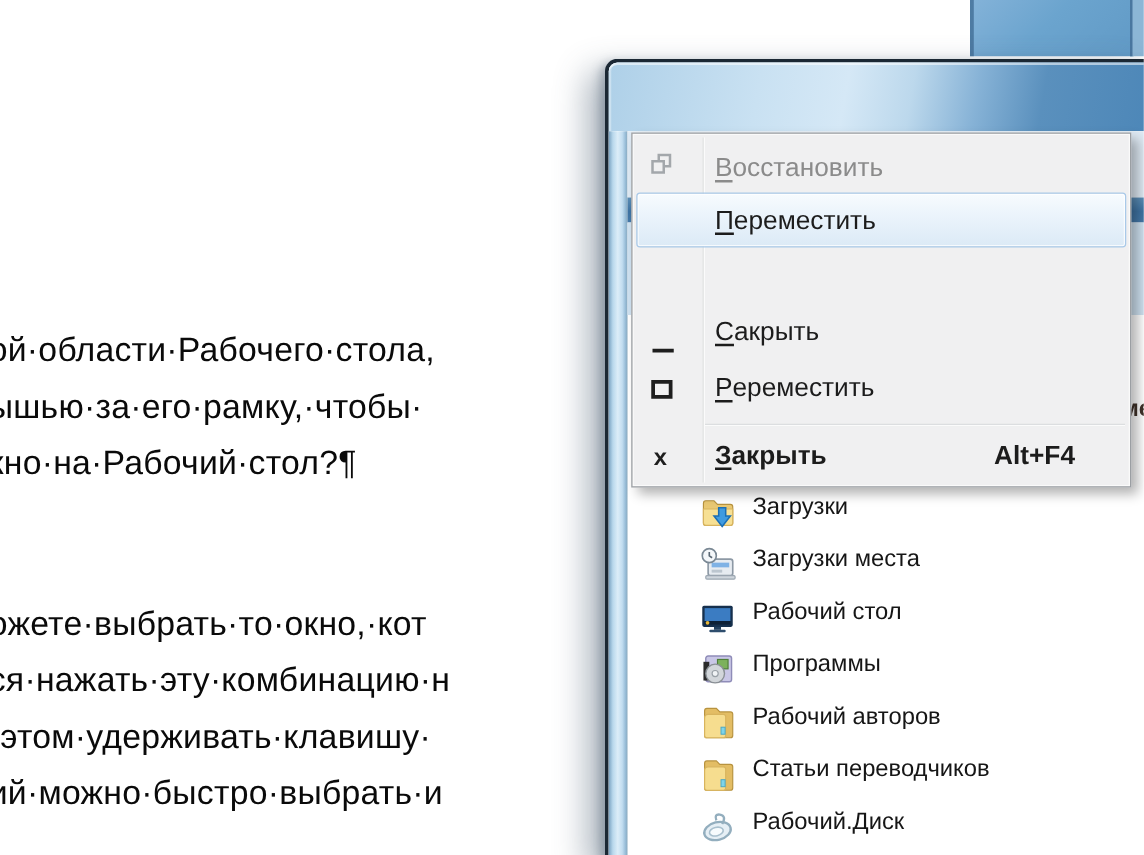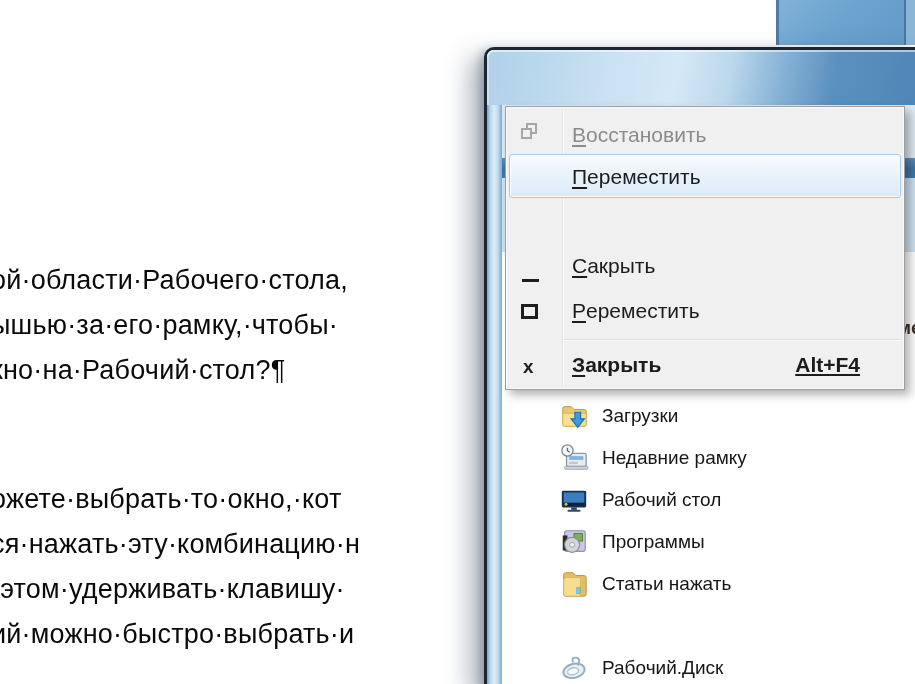--- a/index.html
+++ b/index.html
@@ -42,21 +42,21 @@
     position:absolute;left:0;top:0;width:15px;bottom:0;
     background:linear-gradient(90deg,#7ba3c2 0%,#b9d8ec 22%,#dcedf8 48%,#c2ddf0 72%,#96bbd6 90%,#8aa9bd 100%);
   }
   .band-a{position:absolute;left:15px;right:0;top:0;height:53px;background:#dfeaf4;}
   .band-stripe{position:absolute;left:15px;right:0;top:53px;height:20px;
     background:linear-gradient(180deg,#5d8fb8,#3f74a4 55%,#4579a9);}
   .band-b{position:absolute;left:15px;right:0;top:73px;height:74px;background:#cfe2f1;}
   .edge-text{position:absolute;left:410px;top:212px;font-size:19px;font-weight:700;color:#40322a;white-space:nowrap;}
   
   .side-item{
-    position:absolute;left:72px;height:42px;display:flex;align-items:center;gap:13px;
+    position:absolute;left:72px;height:42px;display:flex;gap:13px;
     white-space:nowrap;cursor:default;
   }
   .side-item .lbl{font-size:19px;color:#161616;}
   .side-item svg{width:30px;height:30px;flex:0 0 30px;}
   
   .menu{
     position:absolute;left:505px;top:106px;width:400px;height:284px;
     background:#f0f0f1;border:1px solid #9b9fa3;box-sizing:border-box;
     box-shadow:5px 5px 9px rgba(0,0,0,.30), inset 0 0 0 1px #fafafa;
     font-size:21px;color:#1c1c1c;
@@ -65,21 +65,21 @@
   .menu-item{position:absolute;left:0;right:0;height:44px;display:flex;align-items:center;padding-left:66px;box-sizing:border-box;}
   .menu-item.disabled{color:#8b8b8b;}
   .menu-item.default{font-weight:700;}
   .hl{
     position:absolute;left:3px;right:3px;top:47px;height:44px;border-radius:3px;
     border:1px solid #a9c9e8;box-sizing:border-box;
     background:linear-gradient(180deg,#f7fbfe 0%,#eaf3fb 45%,#dceaf6 100%);
     box-shadow:inset 0 0 0 1px rgba(255,255,255,.75);
   }
   .u{text-decoration:underline;text-underline-offset:3px;}
-  .shortcut{position:absolute;right:44px;font-weight:700;text-decoration:underline;}
+  .shortcut{position:absolute;right:44px;font-weight:700;}
   .menu-sep{position:absolute;left:58px;right:4px;top:232px;height:1px;background:#dcdee0;border-bottom:1px solid #fbfbfb;}
   
   .ic-restore{position:absolute;left:14px;top:15px;width:20px;height:20px;}
   .ic-restore .b1{position:absolute;left:6px;top:1px;width:11px;height:11px;border:2px solid #a3a7ab;box-sizing:border-box;}
   .ic-restore .b2{position:absolute;left:1px;top:6px;width:11px;height:11px;border:2px solid #a3a7ab;background:#f0f0f1;box-sizing:border-box;}
   .ic-min{position:absolute;left:16px;top:172px;width:17px;height:3px;background:#1e1e1e;}
   .ic-max{position:absolute;left:15px;top:197px;width:17px;height:15px;border:3px solid #1e1e1e;box-sizing:border-box;}
   .ic-close{position:absolute;left:17px;top:248px;width:20px;height:24px;font-size:19px;font-weight:700;color:#1e1e1e;line-height:24px;}
 </style>
 </head>
@@ -118,21 +118,21 @@
 
     <div class="side-item" style="top:332px">
       <svg viewBox="0 0 32 32">
         <rect x="8" y="11" width="21" height="14" rx="2" fill="#e7ecf1" stroke="#8d99a5" stroke-width="1.4"></rect>
         <rect x="11" y="14" width="15" height="4" fill="#7fb2e5"></rect>
         <rect x="11" y="20" width="9" height="2.5" fill="#bcc6cf"></rect>
         <rect x="6" y="25" width="25" height="3" rx="1" fill="#cfd6dd" stroke="#9aa5b0" stroke-width="1"></rect>
         <circle cx="9" cy="8" r="6" fill="#f4f7fa" stroke="#7a8894" stroke-width="1.4"></circle>
         <path d="M9 5 v3.2 l2.4 1.6" stroke="#5a6874" stroke-width="1.4" fill="none"></path>
       </svg>
-      <span class="lbl">Недавние рамку</span>
+      <span class="lbl">Загрузки места</span>
     </div>
 
     <div class="side-item" style="top:416px">
       <svg viewBox="0 0 32 32">
         <rect x="6" y="4" width="22" height="22" rx="2" fill="#c9c7e6" stroke="#8f8cb8" stroke-width="1.2"></rect>
         <rect x="16" y="7" width="9" height="8" fill="#7cb15c" stroke="#4f7f39" stroke-width="1"></rect>
         <rect x="4" y="9" width="5" height="16" fill="#2b2b2b"></rect>
         <circle cx="14" cy="19" r="8" fill="#d2d6da" stroke="#8a9095" stroke-width="1.2"></circle>
         <circle cx="14" cy="19" r="2.6" fill="#f0f3f5" stroke="#9aa1a7" stroke-width="1"></circle>
       </svg>
@@ -150,23 +150,31 @@
       </svg>
       <span class="lbl">Рабочий стол</span>
     </div>
 
     <div class="side-item" style="top:458px">
       <svg viewBox="0 0 32 32">
         <path d="M5 6 q0-2 2-2 h8 l3 3 h9 q2 0 2 2 v18 q0 2-2 2 H7 q-2 0-2-2 z" fill="#e3bd64" stroke="#b8933f" stroke-width="1"></path>
         <path d="M8 9 h13 q2 0 2 2 v16 q0 2-2 2 H7 q-2 0-2-2 V12 q0-3 3-3 z" fill="#f6dd8f" stroke="#d8b45e" stroke-width="1"></path>
         <rect x="19" y="20" width="3.5" height="6" fill="#7fd4e8" stroke="#4aa6c2" stroke-width=".8"></rect>
       </svg>
-      <span class="lbl">Статьи нажать</span>
-    </div>
-
+      <span class="lbl">Рабочий авторов</span>
+    </div>
+
+    <div class="side-item" style="top:500px">
+      <svg viewBox="0 0 32 32">
+        <path d="M5 6 q0-2 2-2 h8 l3 3 h9 q2 0 2 2 v18 q0 2-2 2 H7 q-2 0-2-2 z" fill="#e3bd64" stroke="#b8933f" stroke-width="1"></path>
+        <path d="M8 9 h13 q2 0 2 2 v16 q0 2-2 2 H7 q-2 0-2-2 V12 q0-3 3-3 z" fill="#f6dd8f" stroke="#d8b45e" stroke-width="1"></path>
+        <rect x="19" y="20" width="3.5" height="6" fill="#7fd4e8" stroke="#4aa6c2" stroke-width=".8"></rect>
+      </svg>
+      <span class="lbl">Статьи переводчиков</span>
+    </div>
 
     <div class="side-item" style="top:542px">
       <svg viewBox="0 0 32 32">
         <ellipse cx="16" cy="19" rx="11.5" ry="7.5" transform="rotate(-14 16 19)" fill="#e6eff5" stroke="#93aebe" stroke-width="2"></ellipse>
         <ellipse cx="15" cy="19.5" rx="6" ry="3.6" transform="rotate(-14 15 19.5)" fill="#f7fbfd" stroke="#a9c0ce" stroke-width="1.4"></ellipse>
         <path d="M20 13 q4-7 -2-8 q-5 -.6 -3 5" fill="none" stroke="#93aebe" stroke-width="2"></path>
       </svg>
       <span class="lbl">Рабочий.Диск</span>
     </div>
   </div>

